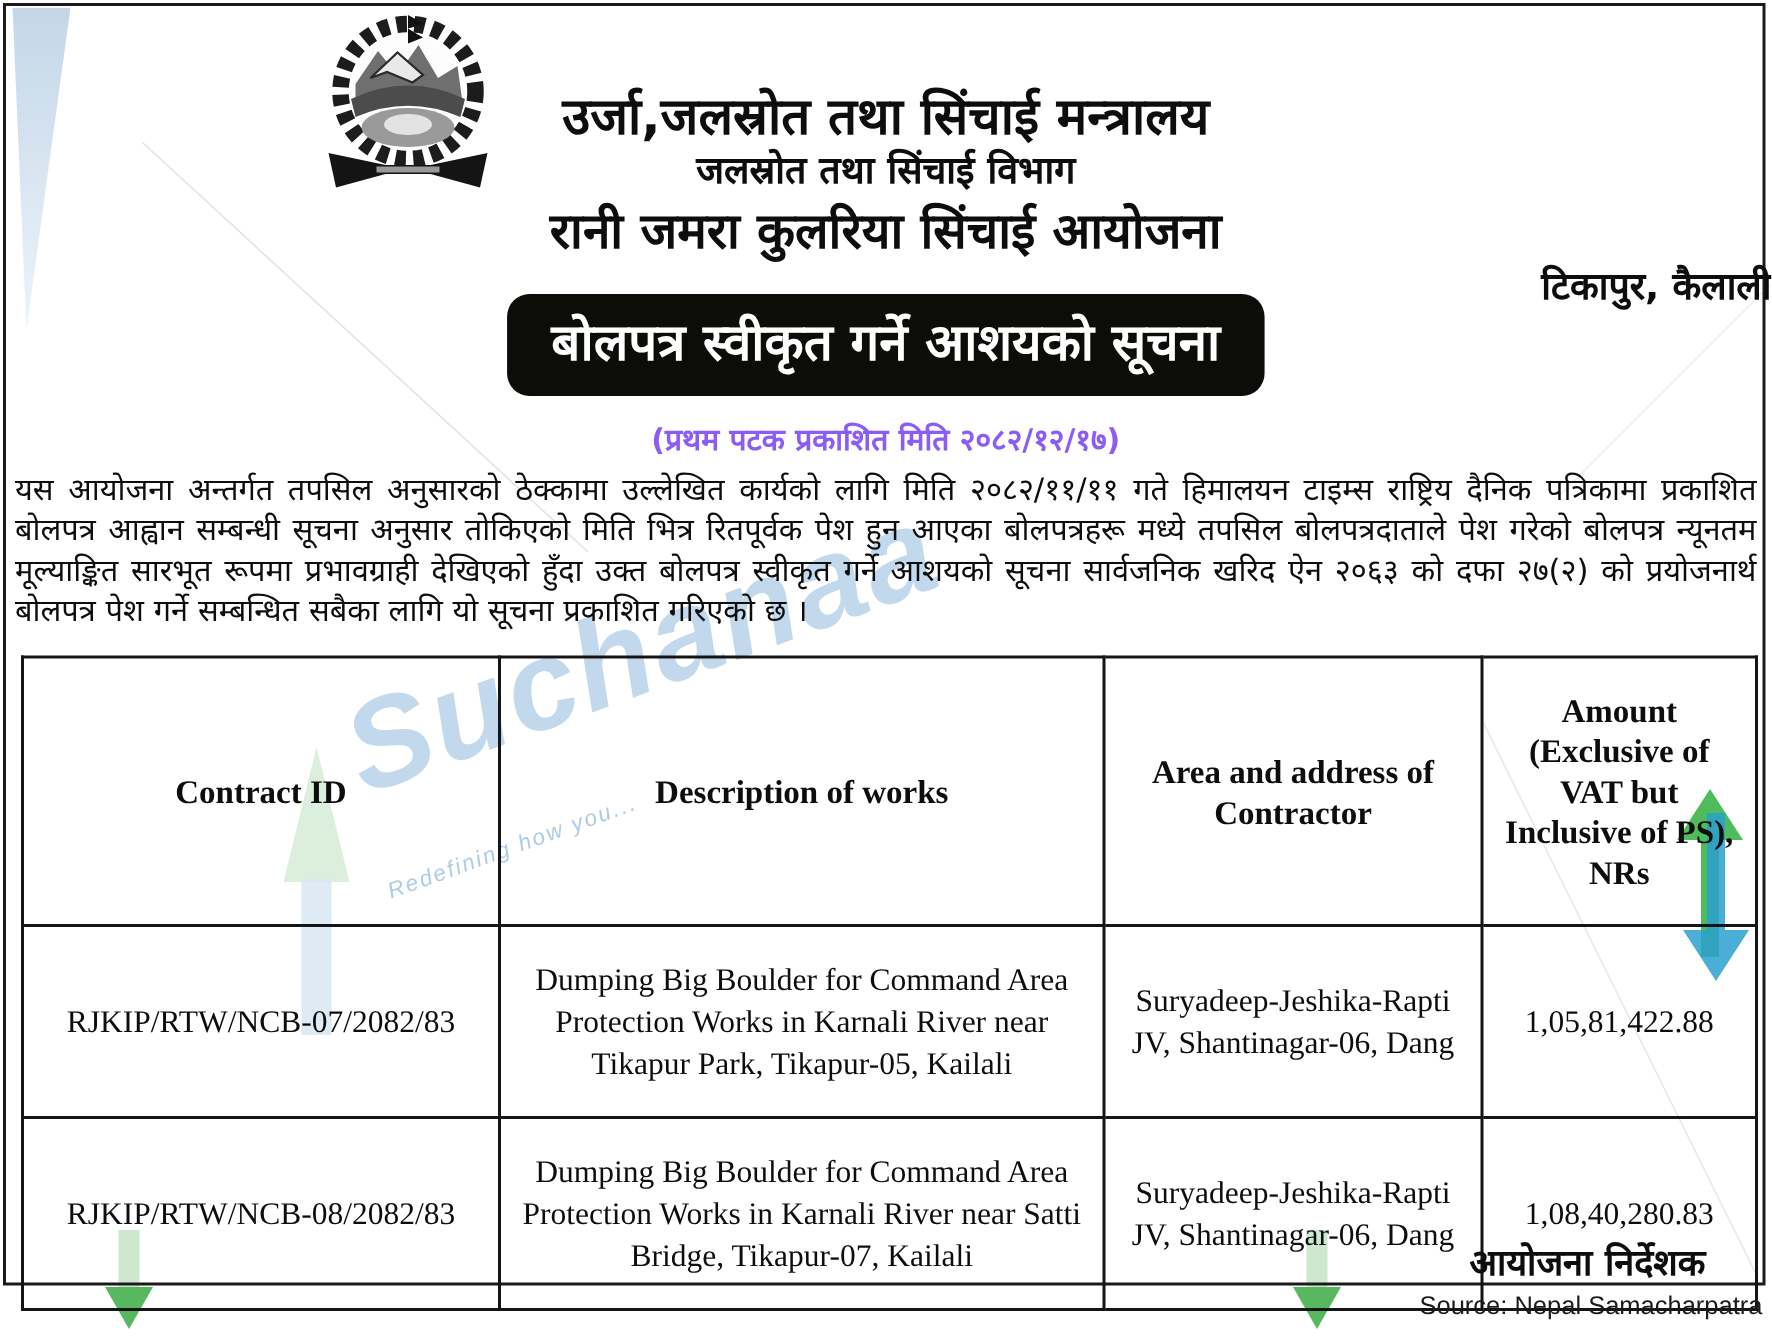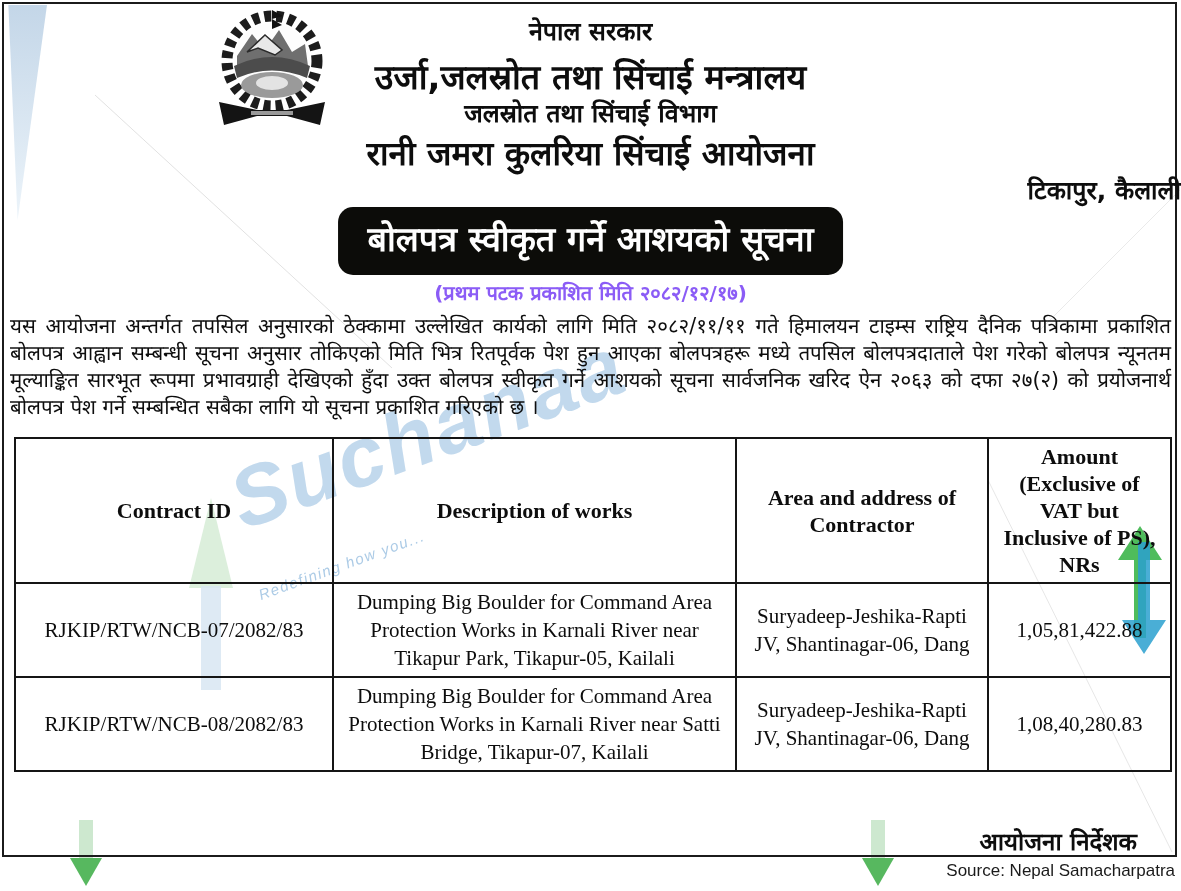--- a/index.html
+++ b/index.html
@@ -15,42 +15,42 @@
   .hline{position:absolute;left:0;right:0;text-align:center;color:#0d0d0d;
     font-family:"DejaVu Sans","Liberation Sans",sans-serif;font-weight:bold;z-index:3;}
   .h1{top:13px;font-size:25px;}
   .h2{top:53px;font-size:34px;}
   .h3{top:95px;font-size:25px;}
   .h4{top:130px;font-size:33px;}
   .h5{top:172px;font-size:25px;text-align:right;}
   .emblem{position:absolute;left:205px;top:6px;z-index:3;}
   
   .banner{
-    position:absolute;top:207px;left:50%;transform:translateX(-50%);
+    position:absolute;top:196px;left:50%;transform:translateX(-50%);
     background:#0c0c09;color:#ffffff;border-radius:15px;
     padding:8px 30px 14px 30px;font-size:34px;font-weight:bold;white-space:nowrap;
     font-family:"DejaVu Sans","Liberation Sans",sans-serif;z-index:3;
   }
   .dateline{position:absolute;left:0;right:0;top:279px;text-align:center;
     font-size:20px;font-weight:bold;color:#8b5cf6;z-index:3;
     font-family:"DejaVu Sans","Liberation Sans",sans-serif;}
   .bodytext{
     position:absolute;left:10px;right:10px;top:313px;text-align:justify;
     font-size:20.5px;line-height:27px;color:#0d0d0d;z-index:3;
     font-family:"DejaVu Sans","Liberation Sans",sans-serif;
   }
   
   table.notice{
     position:absolute;left:14px;top:437px;width:1156px;z-index:3;
     border-collapse:collapse;table-layout:fixed;background:transparent;
     font-family:"Liberation Serif",serif;color:#0d0d0d;
   }
   table.notice td,table.notice th{
     border:2.5px solid #151515;text-align:center;vertical-align:middle;
-    padding:4px 8px;background:transparent;
+    padding:21px 8px;background:transparent;
   }
   table.notice th{font-size:22px;font-weight:bold;line-height:27px;}
   table.notice td{font-size:21px;line-height:28px;}
   tr.hdr{height:140px;} tr.r1{height:62px;} tr.r2{height:82px;} tr.r3{height:82px;}
   
   .signatory{position:absolute;right:44px;top:824px;font-size:24px;font-weight:bold;
     color:#0d0d0d;z-index:3;font-family:"DejaVu Sans","Liberation Sans",sans-serif;}
   .source{position:absolute;right:6px;top:861px;font-size:17px;
     color:#1a1a1a;z-index:3;font-family:"Liberation Sans",sans-serif;}
   
@@ -117,21 +117,20 @@
     <path d="M67 4 l11 6 -11 3 10 6 -10 4 z" fill="#111"></path>
     <path d="M32 50 L47 28 L60 44 L74 24 L87 46 L100 38 L103 60 L32 60 Z" fill="#6f6f6f"></path>
     <path d="M42 46 L60 29 L77 44 L70 49 L53 42 Z" fill="#e9e9e9" stroke="#2b2b2b" stroke-width="1.5"></path>
     <path d="M29 60 Q67 42 105 60 L102 72 Q67 57 32 72 Z" fill="#4c4c4c"></path>
     <ellipse cx="67" cy="79" rx="31" ry="13" fill="#9a9a9a"></ellipse>
     <ellipse cx="67" cy="77" rx="16" ry="7" fill="#e3e3e3"></ellipse>
     <path d="M14 96 L52 104 L82 104 L120 96 L115 119 L82 110 L52 110 L19 119 Z" fill="#141414"></path>
     <rect x="46" y="105" width="42" height="4" fill="#f2f2f2" opacity="0.6"></rect>
   </svg>
 
-  <div class="hline h1">नेपाल सरकार</div>
   <div class="hline h2">उर्जा,जलस्रोत तथा सिंचाई मन्त्रालय</div>
   <div class="hline h3">जलस्रोत तथा सिंचाई विभाग</div>
   <div class="hline h4">रानी जमरा कुलरिया सिंचाई आयोजना</div>
   <div class="hline h5">टिकापुर, कैलाली</div>
 
   <div class="banner">बोलपत्र स्वीकृत गर्ने आशयको सूचना</div>
   <div class="dateline">(प्रथम पटक प्रकाशित मिति २०८२/१२/१७)</div>
 
   <div class="bodytext">यस आयोजना अन्तर्गत तपसिल अनुसारको ठेक्कामा उल्लेखित कार्यको लागि मिति २०८२/११/११ गते हिमालयन टाइम्स राष्ट्रिय दैनिक पत्रिकामा प्रकाशित बोलपत्र आह्वान सम्बन्धी सूचना अनुसार तोकिएको मिति भित्र रितपूर्वक पेश हुन आएका बोलपत्रहरू मध्ये तपसिल बोलपत्रदाताले पेश गरेको बोलपत्र न्यूनतम मूल्याङ्कित सारभूत रूपमा प्रभावग्राही देखिएको हुँदा उक्त बोलपत्र स्वीकृत गर्ने आशयको सूचना सार्वजनिक खरिद ऐन २०६३ को दफा २७(२) को प्रयोजनार्थ बोलपत्र पेश गर्ने सम्बन्धित सबैका लागि यो सूचना प्रकाशित गरिएको छ ।</div>
 

